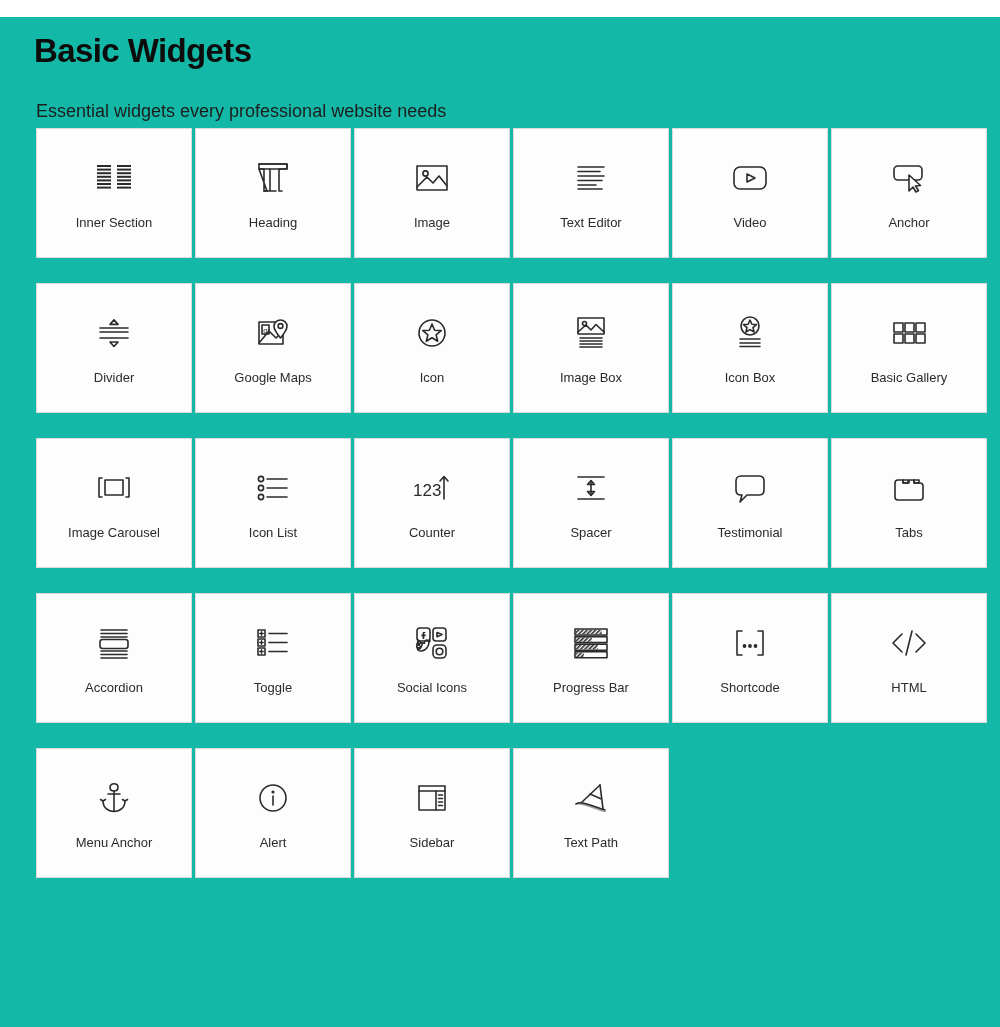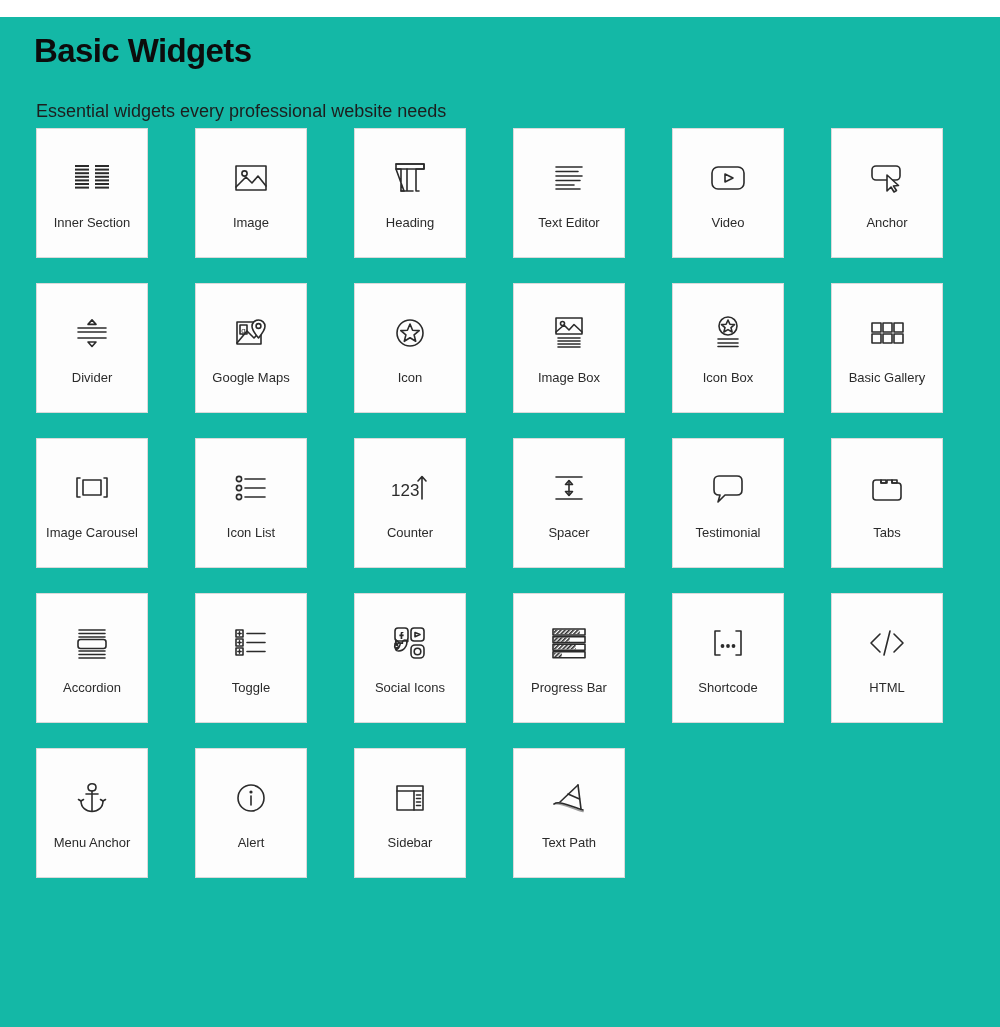--- a/index.html
+++ b/index.html
@@ -38,21 +38,21 @@
   #widget-grid {
     position: absolute;
     left: 36px; top: 111px;
     width: 940px;
     display: grid;
     grid-template-columns: repeat(6, 140px);
     column-gap: 19px;
     row-gap: 25px;
   }
   .widget-card {
-    width: 112px;
+    width: 156px;
     height: 130px;
     border: 1px solid #dadada;
     background: #fdfdfd;
     display: flex;
     flex-direction: column;
     align-items: center;
     justify-content: center;
     cursor: pointer;
   }
   .widget-icon {
@@ -97,39 +97,39 @@
             <rect x="23" y="14.8" width="14" height="2" fill="#2b2b2b"></rect>
             <rect x="23" y="18.4" width="14" height="2" fill="#2b2b2b"></rect>
             <rect x="23" y="22" width="14" height="2" fill="#2b2b2b"></rect>
             <rect x="23" y="25.6" width="14" height="2" fill="#2b2b2b"></rect>
     </svg>
         </div>
         <div class="widget-label">Inner Section</div>
       </div>
       <div class="widget-card">
         <div class="widget-icon">
-          <svg width="38" height="32" viewBox="0 0 38 32">
-      <rect x="4" y="4" width="30" height="24" fill="none" stroke="#2b2b2b" stroke-width="1.6" stroke-linecap="round" stroke-linejoin="round"></rect>
-      <circle cx="12.5" cy="11.5" r="2.6" fill="none" stroke="#2b2b2b" stroke-width="1.6" stroke-linecap="round" stroke-linejoin="round"></circle>
-      <path d="M4 25 L14 15 L20 21 L26 14 L34 24" fill="none" stroke="#2b2b2b" stroke-width="1.6" stroke-linecap="round" stroke-linejoin="round"></path>
-    </svg>
-        </div>
-        <div class="widget-label">Image</div>
-      </div>
-      <div class="widget-card">
-        <div class="widget-icon">
           <svg width="36" height="38" viewBox="0 0 36 38">
       <path d="M4 5 H32 V10 H24 V32 H27 M12 32 H9 V10 H4 Z" fill="none" stroke="#2b2b2b" stroke-width="1.6" stroke-linecap="round" stroke-linejoin="round"></path>
       <path d="M4 5 H32 V10 H4 Z" fill="none" stroke="#2b2b2b" stroke-width="1.6" stroke-linecap="round" stroke-linejoin="round"></path>
       <path d="M15 10 V32 M9 32 H21" fill="none" stroke="#2b2b2b" stroke-width="1.6" stroke-linecap="round" stroke-linejoin="round"></path>
       <path d="M15 10 H21 V32" fill="none" stroke="#2b2b2b" stroke-width="1.6" stroke-linecap="round" stroke-linejoin="round" opacity="0"></path>
       <path d="M13.5 10 H22.5 V32 H13.5 Z" fill="none" stroke="#2b2b2b" stroke-width="1.6" stroke-linecap="round" stroke-linejoin="round" opacity="0"></path>
     </svg>
         </div>
         <div class="widget-label">Heading</div>
+      </div>
+      <div class="widget-card">
+        <div class="widget-icon">
+          <svg width="38" height="32" viewBox="0 0 38 32">
+      <rect x="4" y="4" width="30" height="24" fill="none" stroke="#2b2b2b" stroke-width="1.6" stroke-linecap="round" stroke-linejoin="round"></rect>
+      <circle cx="12.5" cy="11.5" r="2.6" fill="none" stroke="#2b2b2b" stroke-width="1.6" stroke-linecap="round" stroke-linejoin="round"></circle>
+      <path d="M4 25 L14 15 L20 21 L26 14 L34 24" fill="none" stroke="#2b2b2b" stroke-width="1.6" stroke-linecap="round" stroke-linejoin="round"></path>
+    </svg>
+        </div>
+        <div class="widget-label">Image</div>
       </div>
       <div class="widget-card">
         <div class="widget-icon">
           <svg width="38" height="30" viewBox="0 0 38 30">
       <path d="M6 4 H32 M6 8.5 H28 M6 13 H32 M6 17.5 H30 M6 22 H24 M6 26 H30" fill="none" stroke="#2b2b2b" stroke-width="1.6" stroke-linecap="round" stroke-linejoin="round"></path>
     </svg>
         </div>
         <div class="widget-label">Text Editor</div>
       </div>
       <div class="widget-card">

